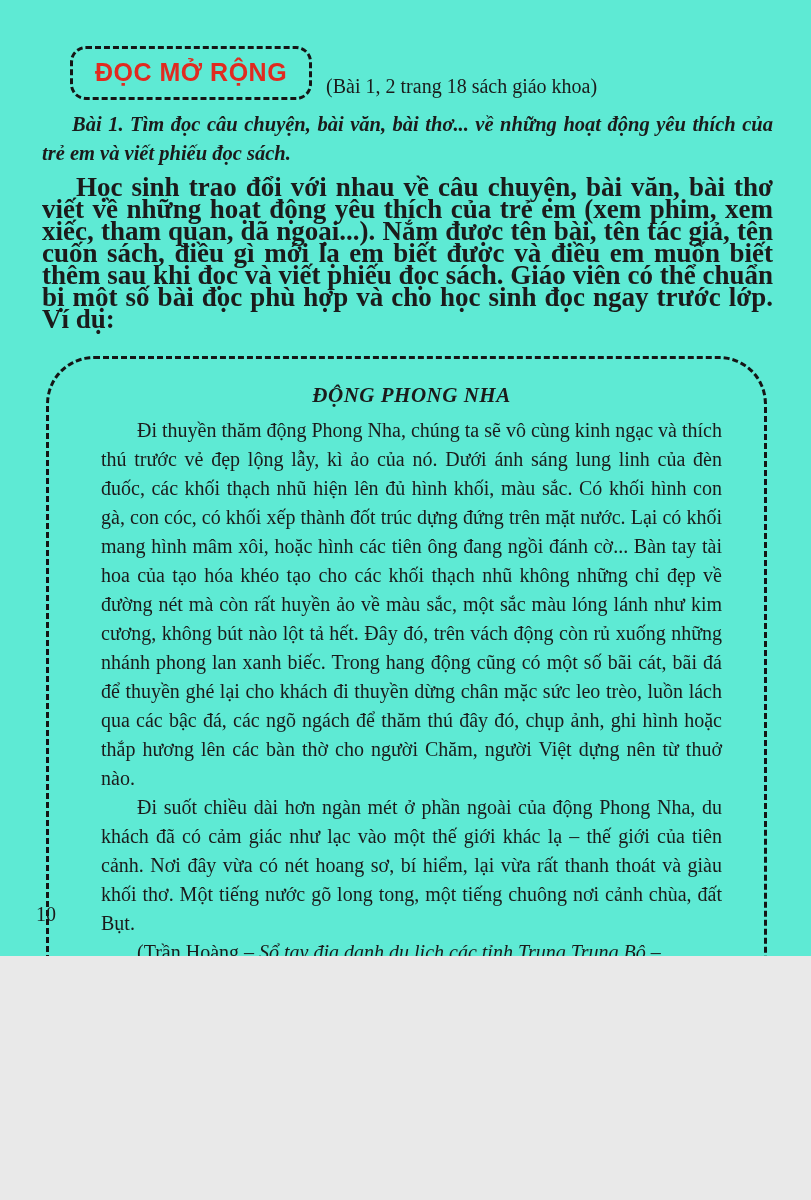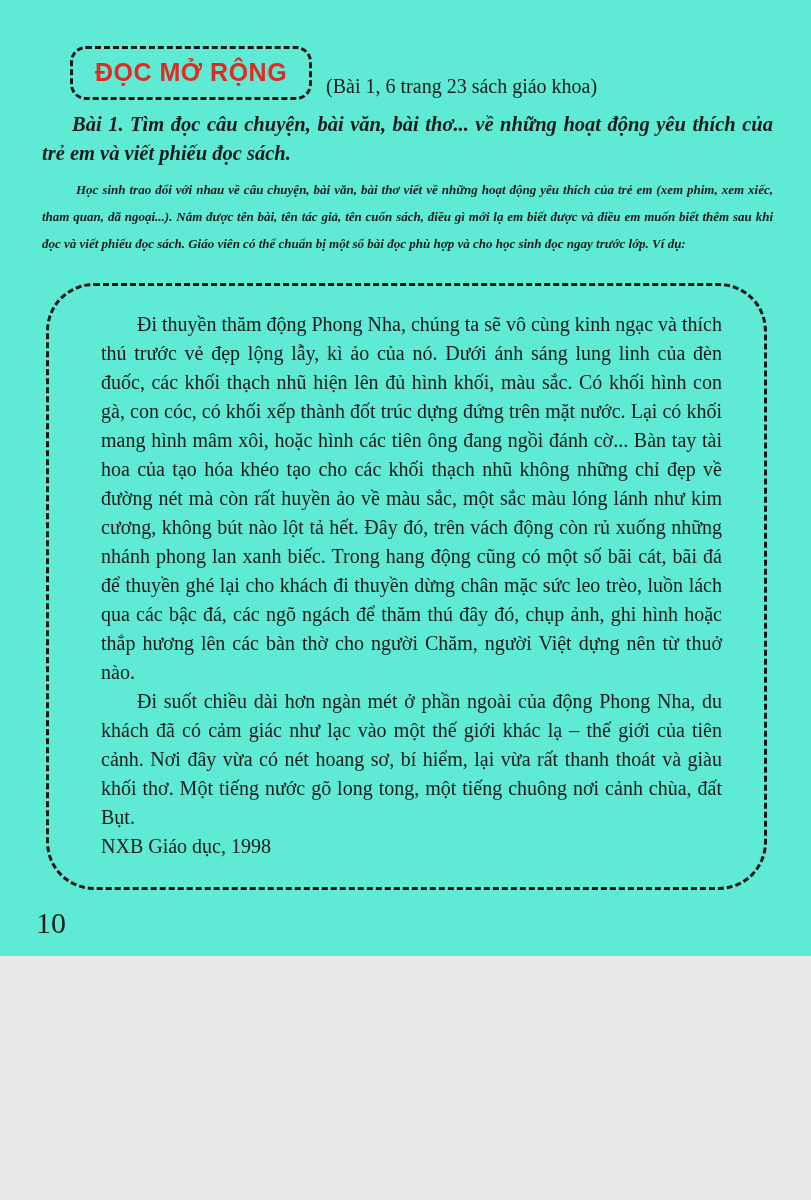--- a/index.html
+++ b/index.html
@@ -43,23 +43,22 @@
     font-weight:bold;
     font-size:20.5px;
     line-height:29px;
     text-align:justify;
     text-indent:30px;
     font-style:italic;
   }
   .guide-para{
     margin:8px 38px 0 42px;
     font-weight:bold;
-    font-style:italic;
-    font-size:13px;
-    line-height:27px;
+    font-size:27px;
+    line-height:22px;
     text-align:justify;
     text-indent:34px;
   }
   .story-box{
     margin:26px 44px 0 46px;
     border:3px dashed #151515;
     border-radius:48px;
     padding:24px 42px 26px 52px;
   }
   .story-title{
@@ -87,43 +86,45 @@
   .attribution-line2{
     margin:0;
     font-size:20px;
     line-height:29px;
     text-align:left;
     padding-right:58px;
   }
   .page-number{
     position:absolute;
     left:36px;
-    bottom:16px;
-    font-size:30px;
+    bottom:30px;
+    font-size:20px;
   }
 </style>
 </head>
 <body>
 
 <div class="page">
 
   <div class="header-row">
     <div class="badge-box">
       <span class="badge-text">ĐỌC MỞ RỘNG</span>
     </div>
-    <span class="header-ref">(Bài 1, 6 trang 23 sách giáo khoa)</span>
+    <span class="header-ref">(Bài 1, 2 trang 18 sách giáo khoa)</span>
   </div>
 
   <p class="task-para">Bài 1. Tìm đọc câu chuyện, bài văn, bài thơ... về những hoạt động yêu thích của trẻ em và viết phiếu đọc sách.</p>
 
   <p class="guide-para">Học sinh trao đổi với nhau về câu chuyện, bài văn, bài thơ viết về những hoạt động yêu thích của trẻ em (xem phim, xem xiếc, tham quan, dã ngoại...). Nắm được tên bài, tên tác giả, tên cuốn sách, điều gì mới lạ em biết được và điều em muốn biết thêm sau khi đọc và viết phiếu đọc sách. Giáo viên có thể chuẩn bị một số bài đọc phù hợp và cho học sinh đọc ngay trước lớp. Ví dụ:</p>
 
   <div class="story-box">
+    <p class="story-title">ĐỘNG PHONG NHA</p>
 
     <p class="story-para">Đi thuyền thăm động Phong Nha, chúng ta sẽ vô cùng kinh ngạc và thích thú trước vẻ đẹp lộng lẫy, kì ảo của nó. Dưới ánh sáng lung linh của đèn đuốc, các khối thạch nhũ hiện lên đủ hình khối, màu sắc. Có khối hình con gà, con cóc, có khối xếp thành đốt trúc dựng đứng trên mặt nước. Lại có khối mang hình mâm xôi, hoặc hình các tiên ông đang ngồi đánh cờ... Bàn tay tài hoa của tạo hóa khéo tạo cho các khối thạch nhũ không những chỉ đẹp về đường nét mà còn rất huyền ảo về màu sắc, một sắc màu lóng lánh như kim cương, không bút nào lột tả hết. Đây đó, trên vách động còn rủ xuống những nhánh phong lan xanh biếc. Trong hang động cũng có một số bãi cát, bãi đá để thuyền ghé lại cho khách đi thuyền dừng chân mặc sức leo trèo, luồn lách qua các bậc đá, các ngõ ngách để thăm thú đây đó, chụp ảnh, ghi hình hoặc thắp hương lên các bàn thờ cho người Chăm, người Việt dựng nên từ thuở nào.</p>
     <p class="story-para">Đi suốt chiều dài hơn ngàn mét ở phần ngoài của động Phong Nha, du khách đã có cảm giác như lạc vào một thế giới khác lạ – thế giới của tiên cảnh. Nơi đây vừa có nét hoang sơ, bí hiểm, lại vừa rất thanh thoát và giàu khối thơ. Một tiếng nước gõ long tong, một tiếng chuông nơi cảnh chùa, đất Bụt.</p>
 
+    <p class="attribution-line1"><span>(Trần Hoàng – </span><span class="book">Sổ tay địa danh du lịch các tỉnh Trung Trung Bộ –</span></p>
     <p class="attribution-line2">NXB Giáo dục, 1998</p>
   </div>
 
   <div class="page-number">10</div>
 
 </div>
 
 </body></html>

